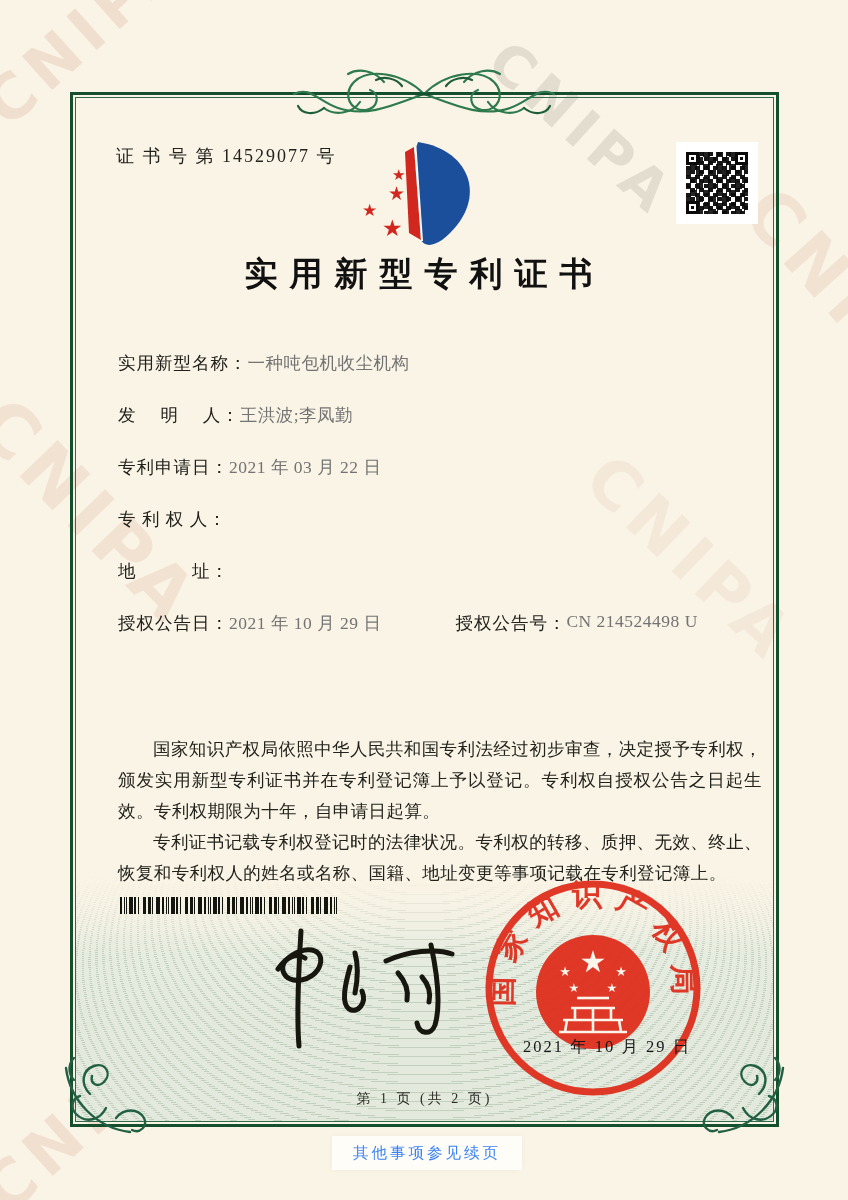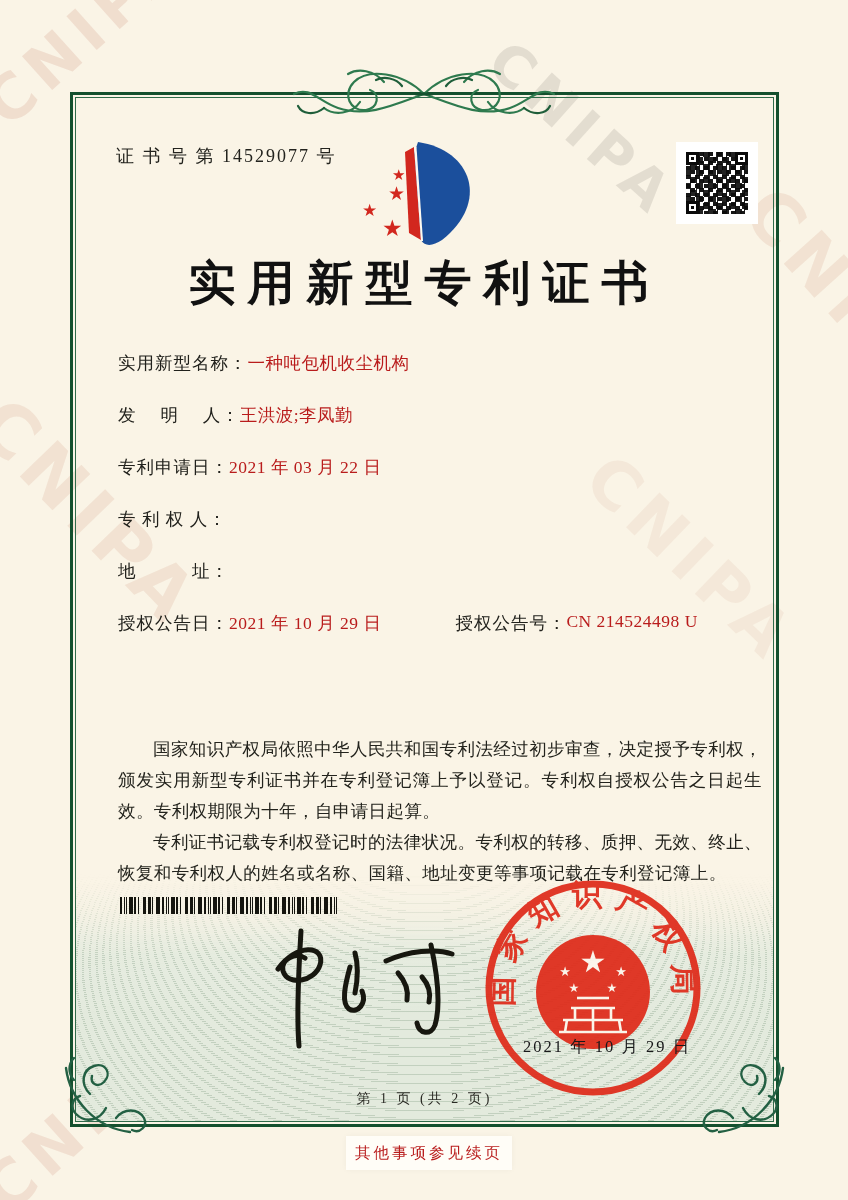--- a/index.html
+++ b/index.html
@@ -50,27 +50,27 @@
       repeating-conic-gradient(rgba(10,10,10,.9) 0 25%, rgba(0,0,0,0) 0 50%);
     background-size:9px 9px, 13px 13px;
     background-position:0 0, 4px 5px;
   }
   .qr .finder{position:absolute;width:13px;height:13px;border:3px solid #0a0a0a;background:#fff;box-sizing:border-box;}
   .qr .finder::after{content:"";position:absolute;left:2px;top:2px;width:3px;height:3px;background:#0a0a0a;}
   .qr .f-tl{left:0;top:0;} .qr .f-tr{right:0;top:0;} .qr .f-bl{left:0;bottom:0;}
   .logo{position:absolute;left:348px;top:140px;width:142px;height:114px;}
   .title{
     position:absolute;left:70px;right:69px;top:252px;text-align:center;
-    font-size:47px;font-weight:bold;letter-spacing:12px;color:#111;
+    font-size:33px;font-weight:bold;letter-spacing:12px;color:#111;
   }
   
   .fields{position:absolute;left:118px;top:351px;right:76px;font-size:17.5px;}
   .frow{display:flex;height:29px;margin-bottom:23px;align-items:flex-start;}
   .frow .lbl{white-space:pre;letter-spacing:1px;color:#21211c;}
-  .frow .val{white-space:pre;letter-spacing:.5px;color:#b91c1c;}
+  .frow .val{white-space:pre;letter-spacing:.5px;color:#737373;}
   .frow.double .pair{display:flex;}
   .frow.double .pair+.pair{margin-left:74px;}
   
   .body-text{
     position:absolute;left:118px;right:86px;top:734px;
     font-size:17.5px;line-height:31px;letter-spacing:.4px;color:#23231d;
     text-align:justify;
   }
   .body-text p{margin:0;text-indent:2em;}
   
@@ -86,25 +86,24 @@
   .seal{position:absolute;left:477px;top:872px;width:232px;height:232px;opacity:.93;}
   .seal-date{
     position:absolute;left:523px;top:1036px;font-size:16.5px;letter-spacing:2px;color:#18181a;
     white-space:nowrap;
   }
   .page-footer{
     position:absolute;left:70px;right:69px;top:1090px;text-align:center;
     font-size:14px;letter-spacing:3px;color:#2a2a24;
   }
   .cont-note{
-    position:absolute;left:332px;top:1136px;width:166px;height:34px;background:#fffdf7;
+    position:absolute;left:332px;top:1136px;width:190px;height:34px;background:#fffdf7;
     display:flex;align-items:center;justify-content:center;
-    font-size:15.5px;letter-spacing:3px;color:#b91c1c;
+    font-size:15.5px;letter-spacing:3px;color:#3b82f6;
     box-shadow:0 0 6px rgba(0,0,0,.04);
-    margin-left:14px;
   }
   .ornament-top{position:absolute;left:264px;top:58px;width:320px;height:72px;}
   .corner{position:absolute;width:104px;height:104px;}
   .corner-bl{left:60px;bottom:62px;}
   .corner-br{right:59px;bottom:62px;transform:scaleX(-1);}
 </style>
 </head>
 <body>
 
 <div class="page">

